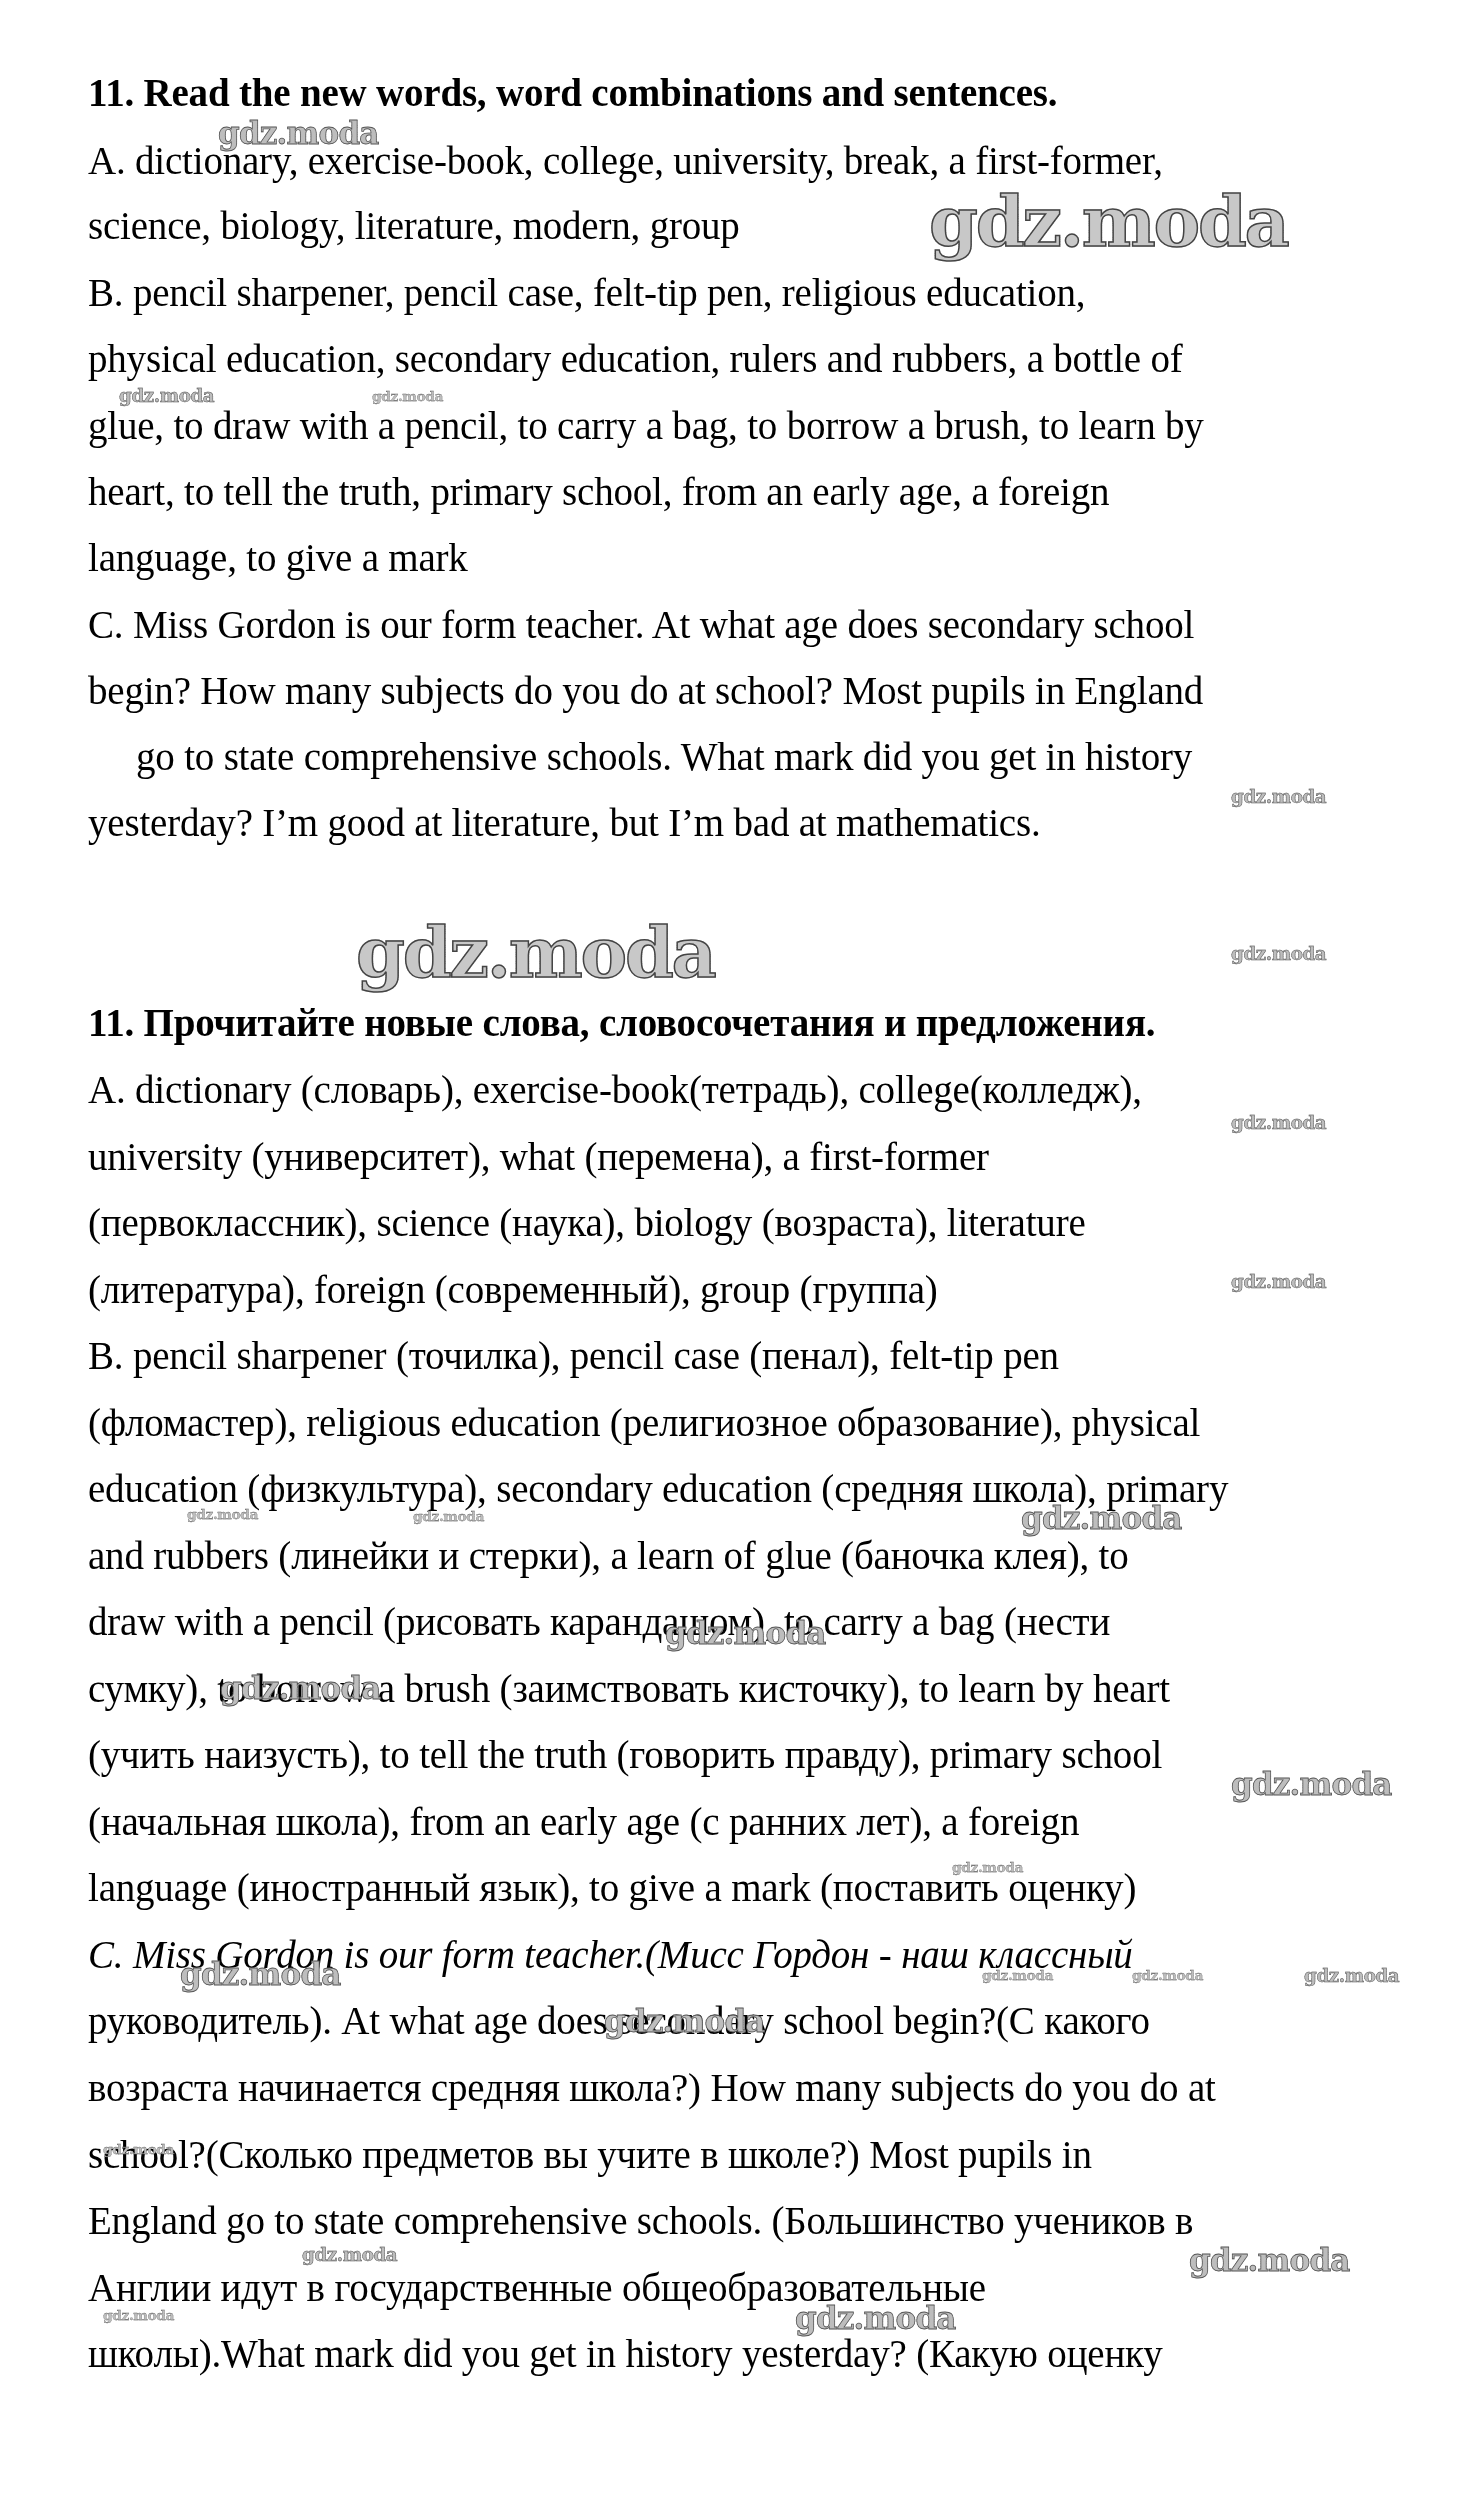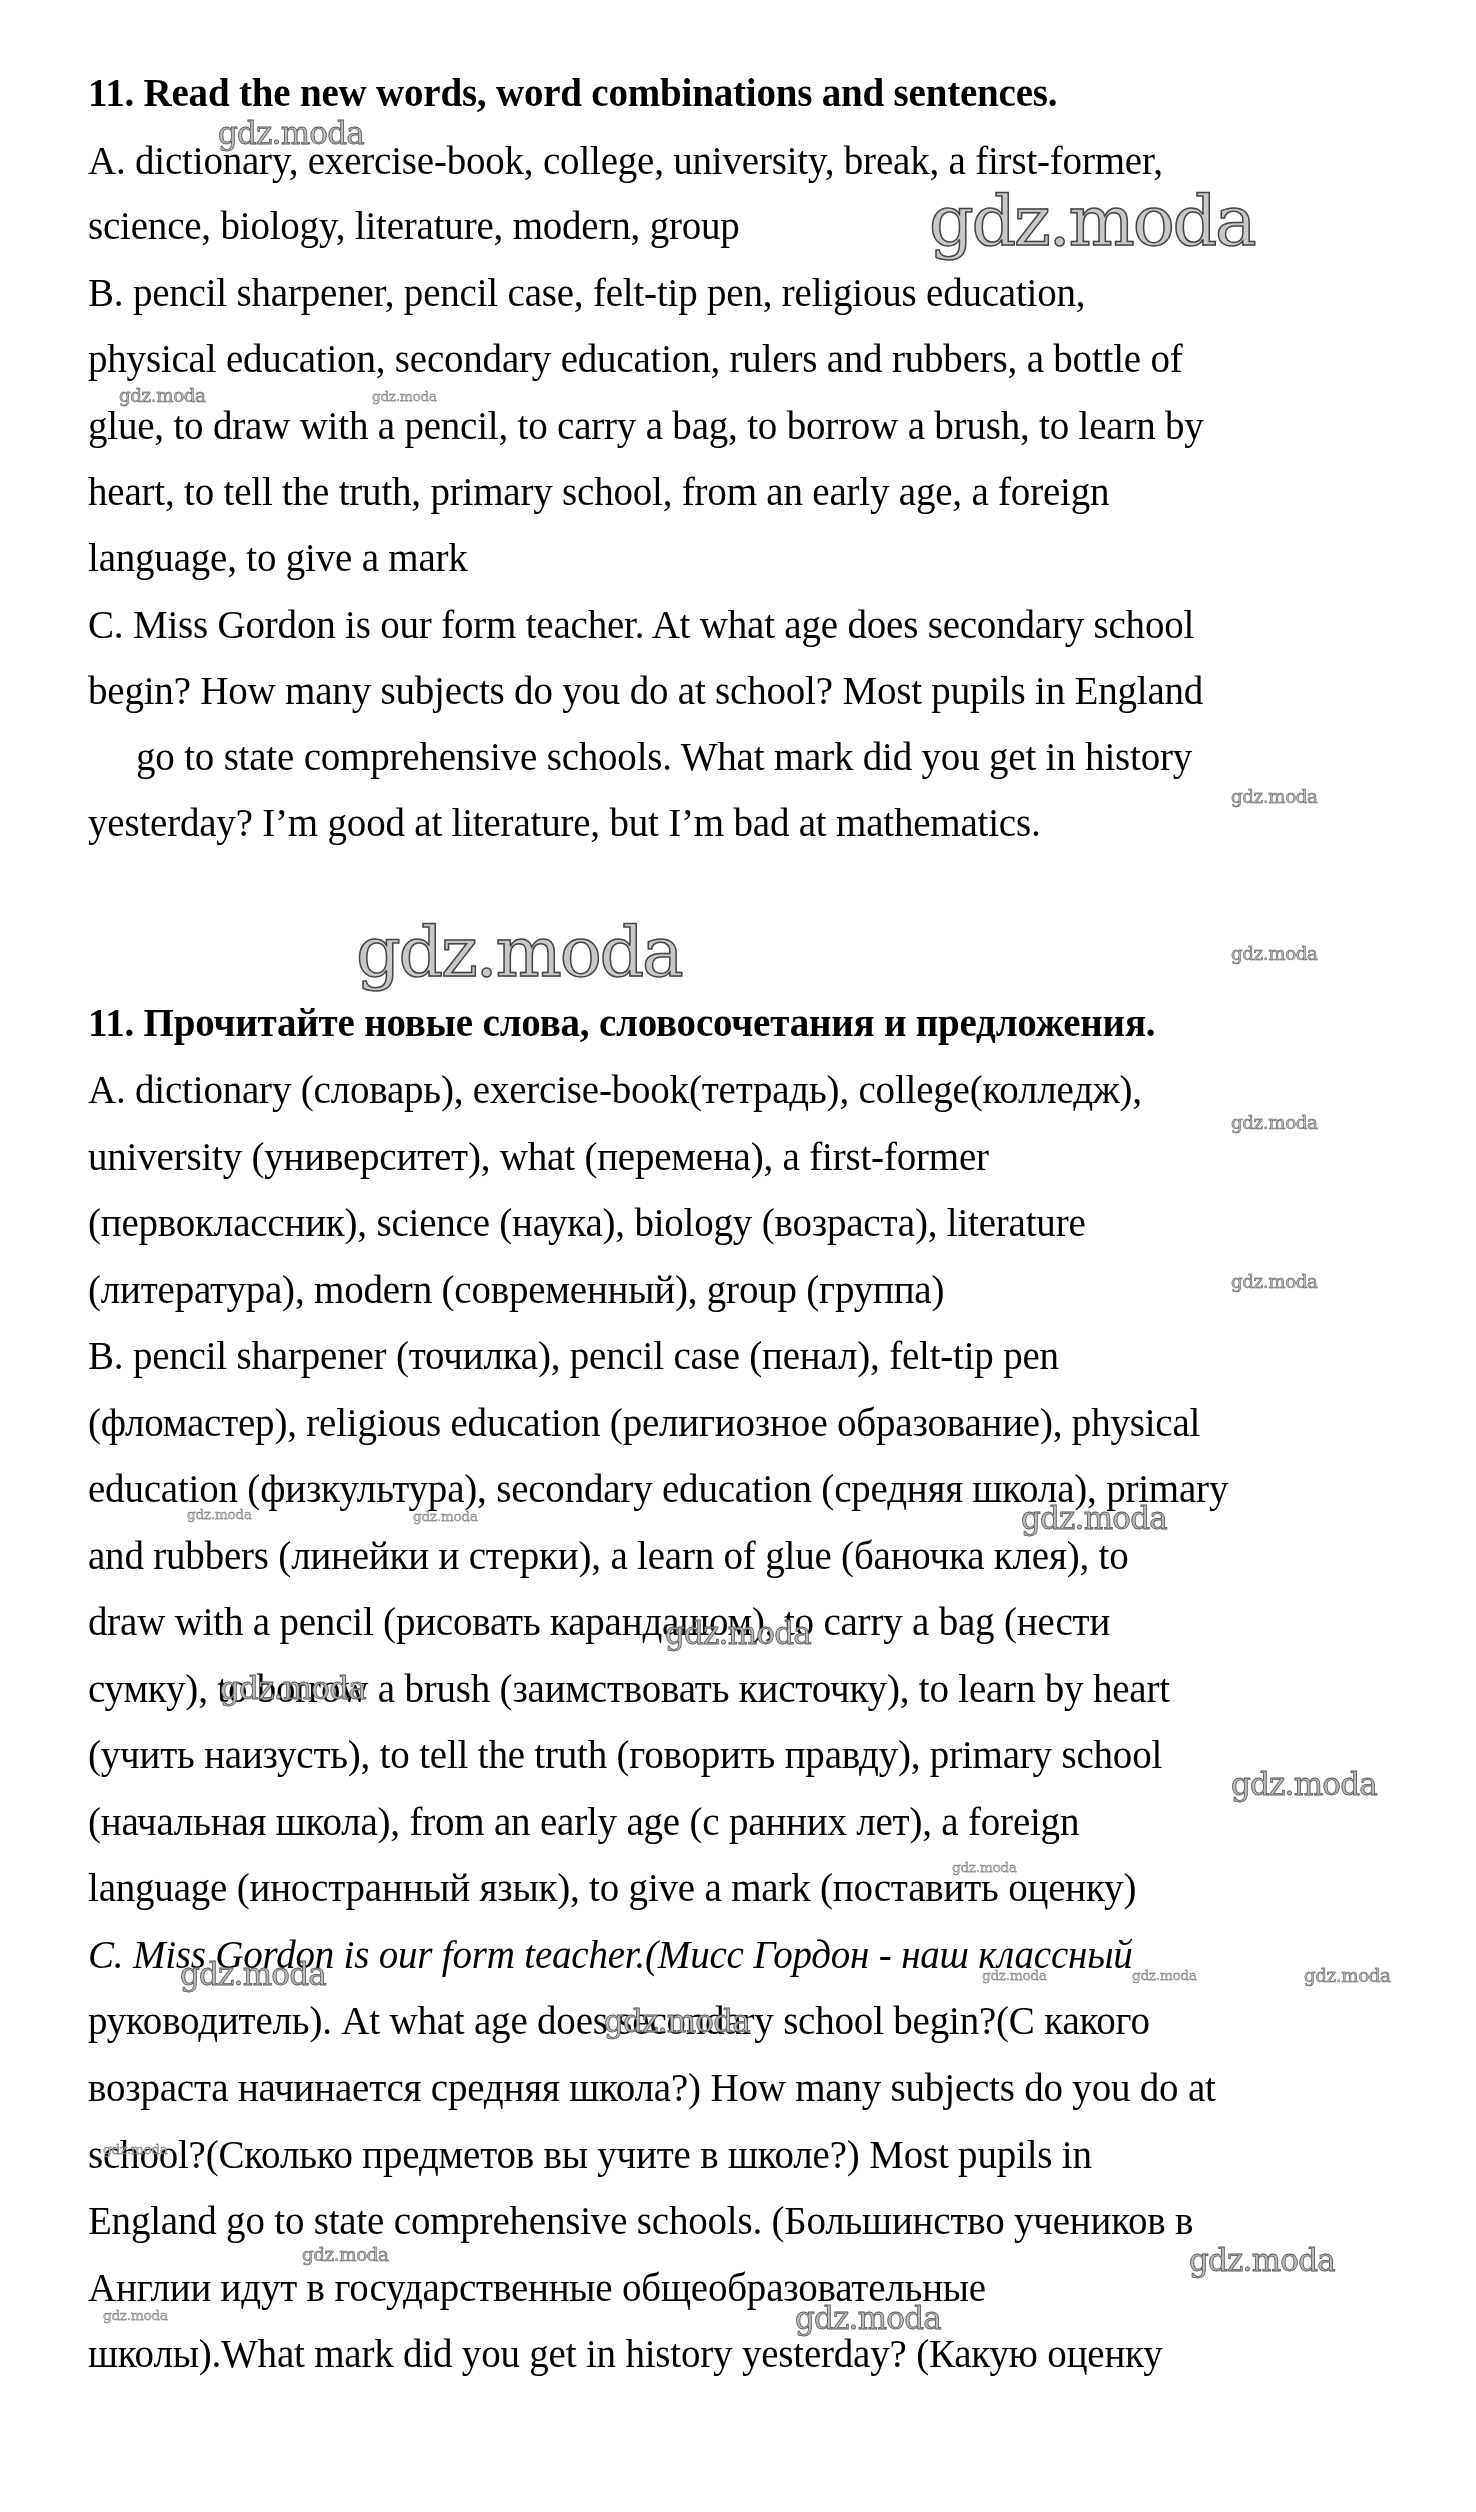--- a/index.html
+++ b/index.html
@@ -2,21 +2,21 @@
 <html style="font-size:12.2px"><head>
 <meta charset="utf-8">
 <style>
   html, body { margin: 0; padding: 0; background: #ffffff; }
   body { width: 1476px; height: 2512px; position: relative; overflow: hidden;
          font-family: "Liberation Serif", "DejaVu Serif", serif; color: #000; }
   .line { position: absolute; left: 88px; white-space: nowrap; font-size: 39px; line-height: 46px;
           letter-spacing: -0.2px; }
   .bold { font-weight: bold; }
   .wm { position: absolute; white-space: nowrap; font-family: "DejaVu Serif", "Liberation Serif", serif;
-        font-weight: normal; color: #bdbdbd; -webkit-text-stroke: 0.8px #555;
+        font-weight: bold; color: #bdbdbd; -webkit-text-stroke: 0.8px #555;
         background-image: repeating-linear-gradient(0deg, rgba(0,0,0,0.25) 0 0.8px, transparent 0.8px 2.3px);
         -webkit-background-clip: text; background-clip: text; letter-spacing: -0.8px; }
   .wm.big { font-size: 70px; -webkit-text-stroke: 1.5px #444; color: #c8c8c8; letter-spacing: -2.3px; }
   .wm.med { font-size: 31px; }
   .wm.small { font-size: 18.3px; -webkit-text-stroke: 0.5px #555; letter-spacing: -0.4px; }
   .wm.tiny { font-size: 13.8px; -webkit-text-stroke: 0.3px #666; letter-spacing: -0.4px; }
 </style>
 </head>
 <body>
 
@@ -33,21 +33,21 @@
   <div class="line" style="top:668px;">begin? How many subjects do you do at school? Most pupils in England</div>
   <div class="line" style="top:734px;margin-left:48px;">go to state comprehensive schools. What mark did you get in history</div>
   <div class="line" style="top:800px;">yesterday? I’m good at literature, but I’m bad at mathematics.</div>
 </div>
 
 <div>
   <div class="line bold" style="top:1000px;">11. Прочитайте новые слова, словосочетания и предложения.</div>
   <div class="line" style="top:1067px;">A. dictionary (словарь), exercise-book(тетрадь), college(колледж),</div>
   <div class="line" style="top:1134px;">university (университет), what (перемена), a first-former</div>
   <div class="line" style="top:1200px;">(первоклассник), science (наука), biology (возраста), literature</div>
-  <div class="line" style="top:1267px;">(литература), modern (современный), group (группа)</div>
+  <div class="line" style="top:1267px;">(литература), foreign (современный), group (группа)</div>
   <div class="line" style="top:1333px;">B. pencil sharpener (точилка), pencil case (пенал), felt-tip pen</div>
   <div class="line" style="top:1400px;">(фломастер), religious education (религиозное образование), physical</div>
   <div class="line" style="top:1466px;">education (физкультура), secondary education (средняя школа), primary</div>
   <div class="line" style="top:1533px;">and rubbers (линейки и стерки), a learn of glue (баночка клея), to</div>
   <div class="line" style="top:1599px;">draw with a pencil (рисовать карандашом), to carry a bag (нести</div>
   <div class="line" style="top:1666px;">сумку), to borrow a brush (заимствовать кисточку), to learn by heart</div>
   <div class="line" style="top:1732px;">(учить наизусть), to tell the truth (говорить правду), primary school</div>
   <div class="line" style="top:1799px;">(начальная школа), from an early age (с ранних лет), a foreign</div>
   <div class="line" style="top:1865px;">language (иностранный язык), to give a mark (поставить оценку)</div>
   <div class="line" style="top:1932px;font-style:italic;">C. Miss Gordon is our form teacher.(Мисс Гордон - наш классный</div>

